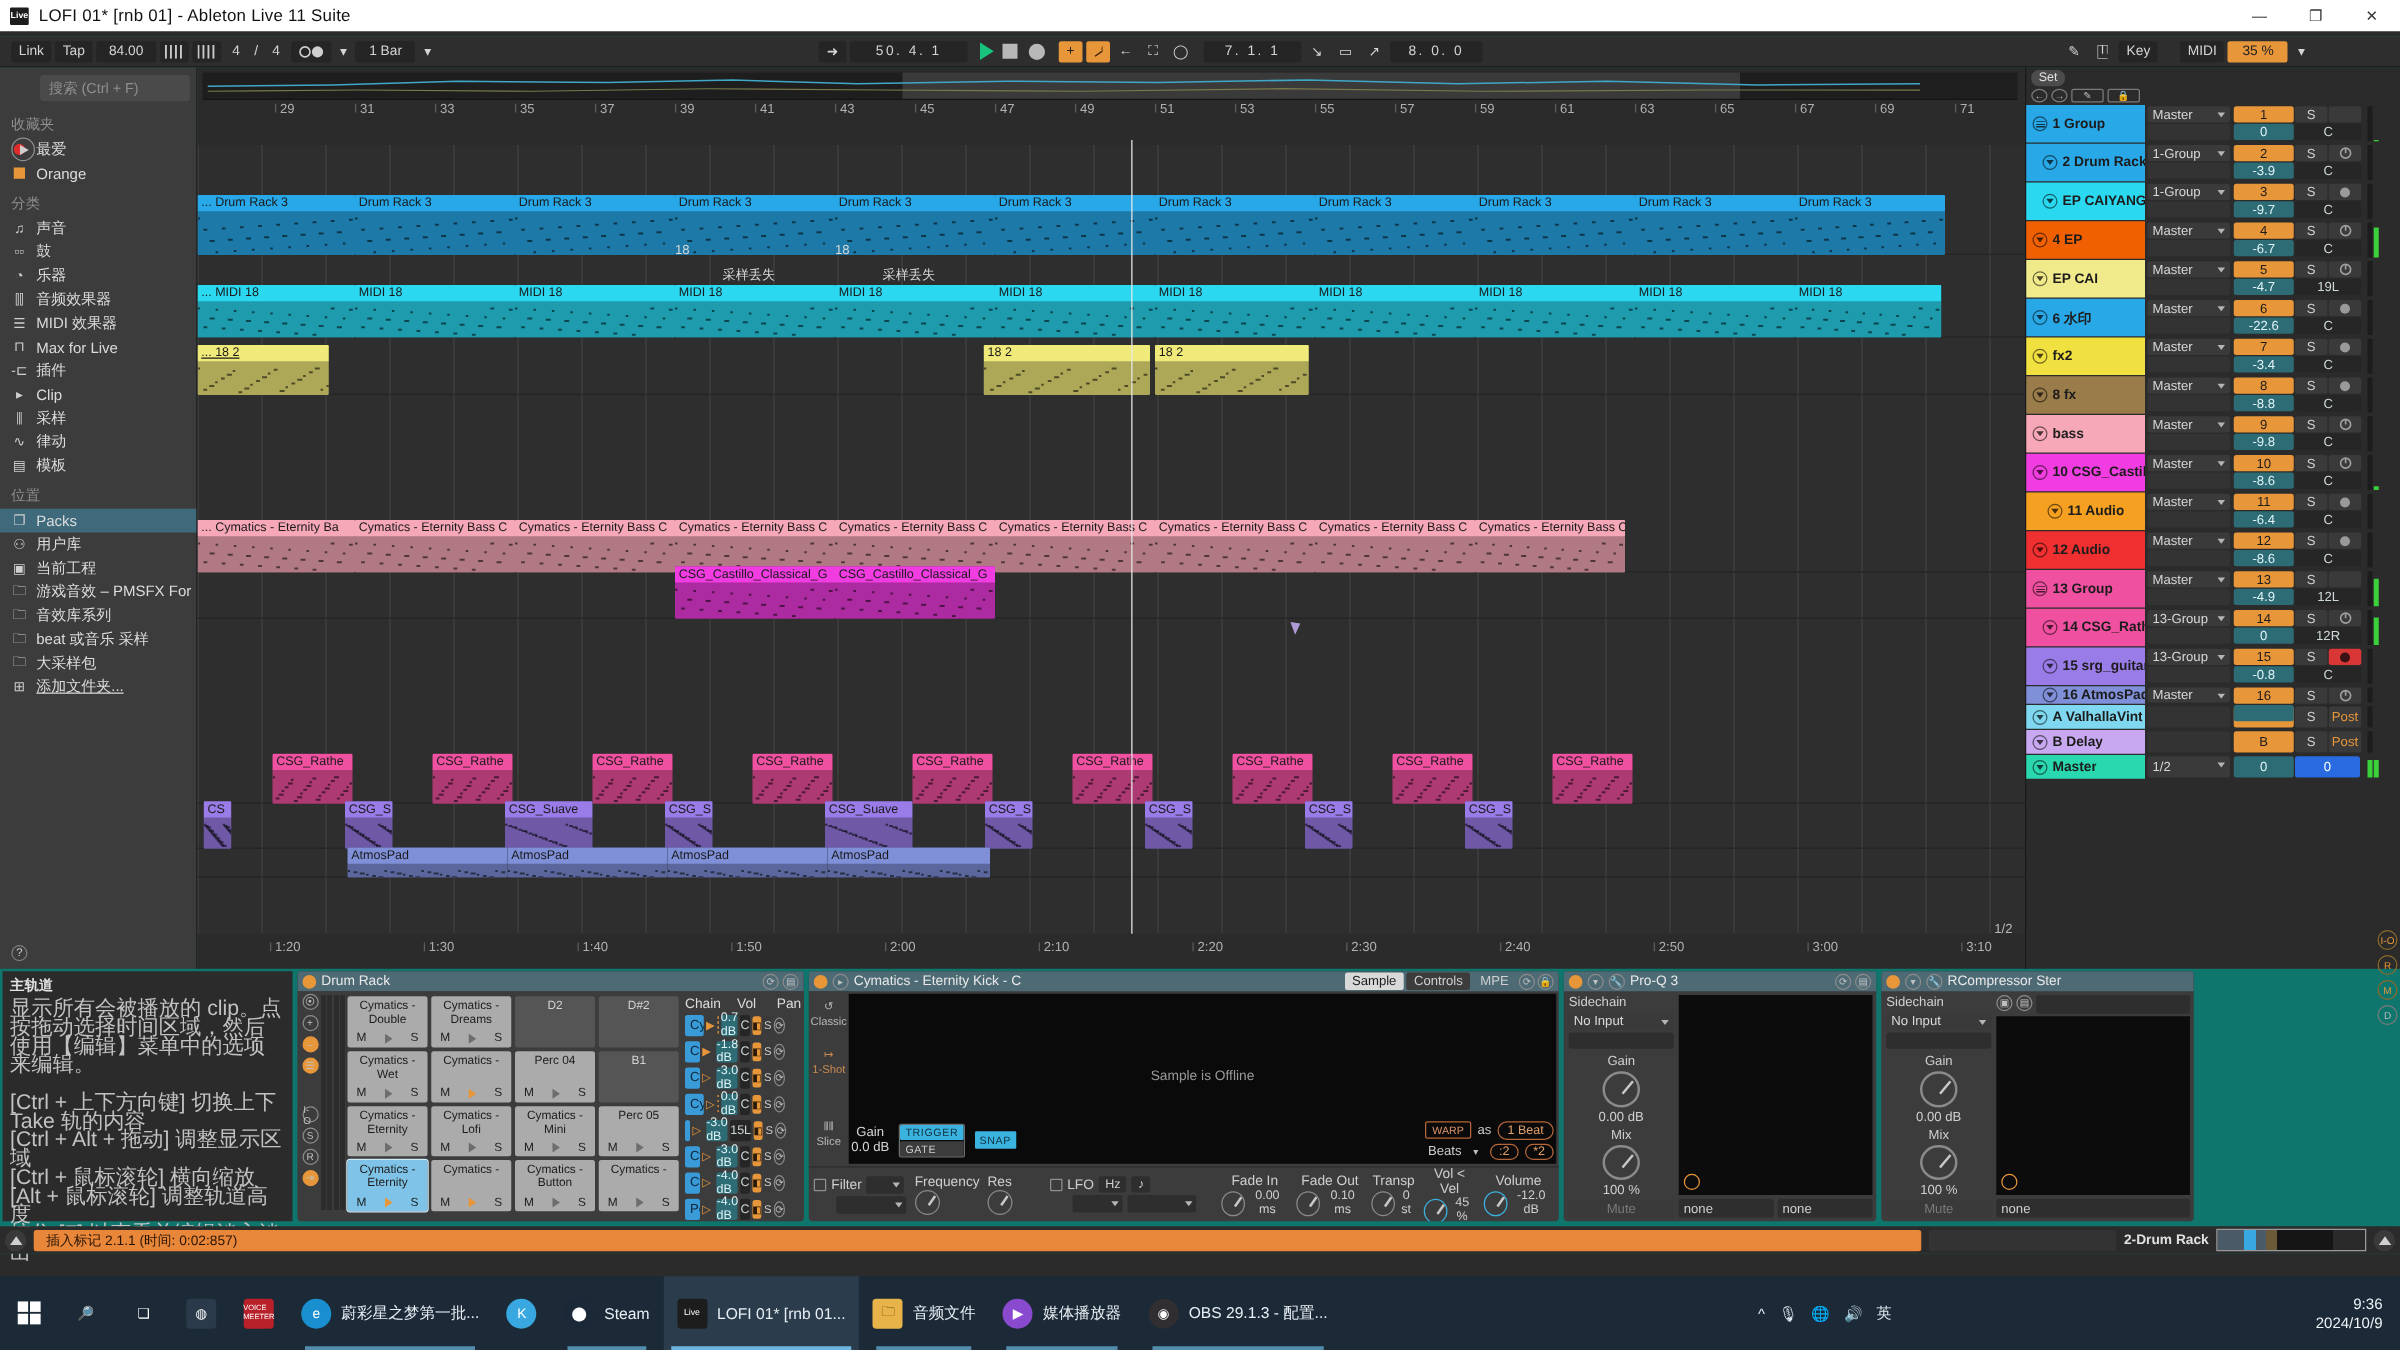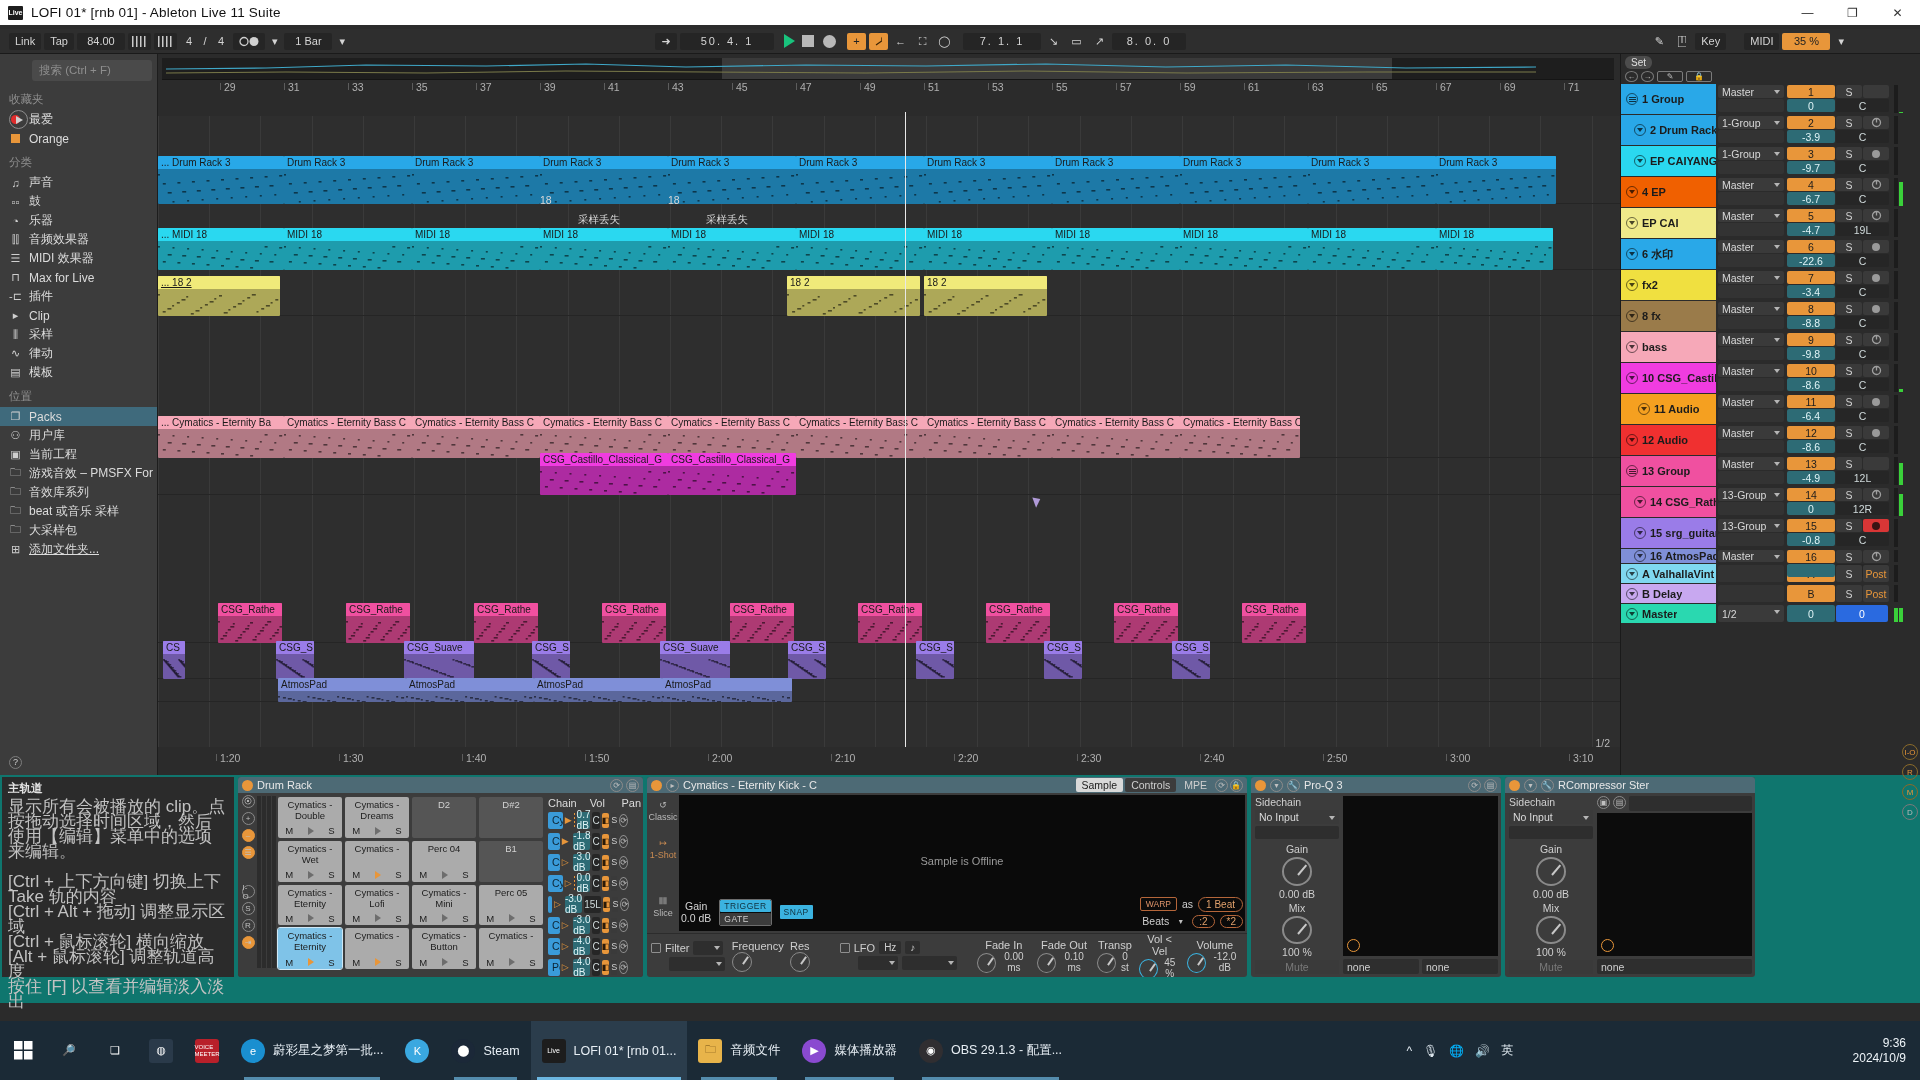--- a/index.html
+++ b/index.html
@@ -1118,21 +1118,21 @@
                     <rect x="90.0" y="18.0" width="4" height="1.6" fill="rgba(0,0,0,.55)"></rect>
                     <rect x="94.5" y="11.0" width="2" height="1.6" fill="rgba(0,0,0,.55)"></rect>
                     <rect x="99.0" y="4.0" width="3" height="1.6" fill="rgba(0,0,0,.55)"></rect>
                     <rect x="103.5" y="19.0" width="4" height="1.6" fill="rgba(0,0,0,.55)"></rect>
                     <rect x="108.0" y="12.0" width="2" height="1.6" fill="rgba(0,0,0,.55)"></rect>
                     <rect x="112.5" y="5.0" width="3" height="1.6" fill="rgba(0,0,0,.55)"></rect>
                   </svg></div>
               </div>
             </div>
             <div class="lane" style="top: 160px; height: 40px;">
-              <div class="clip" style="left: 0px; width: 122px; height: 40px; background: rgb(173, 168, 88); text-decoration: underline;">
+              <div class="clip" style="left: 0px; width: 105px; height: 40px; background: rgb(173, 168, 88); text-decoration: underline;">
                 <span class="cname" style="background: rgb(240, 234, 122);">... 18 2</span>
                 <div class="cbody"><svg width="122" height="26">
                     <rect x="0.0" y="4.0" width="2" height="1.6" fill="rgba(0,0,0,.55)"></rect>
                     <rect x="4.7" y="21.0" width="3" height="1.6" fill="rgba(0,0,0,.55)"></rect>
                     <rect x="9.4" y="18.0" width="4" height="1.6" fill="rgba(0,0,0,.55)"></rect>
                     <rect x="14.1" y="15.0" width="2" height="1.6" fill="rgba(0,0,0,.55)"></rect>
                     <rect x="18.8" y="12.0" width="3" height="1.6" fill="rgba(0,0,0,.55)"></rect>
                     <rect x="23.5" y="9.0" width="4" height="1.6" fill="rgba(0,0,0,.55)"></rect>
                     <rect x="28.2" y="6.0" width="2" height="1.6" fill="rgba(0,0,0,.55)"></rect>
                     <rect x="32.8" y="23.0" width="3" height="1.6" fill="rgba(0,0,0,.55)"></rect>
@@ -3228,20 +3228,32 @@
             </div>
             <div class="plug-screen" style="margin:0 0 3px 0">
               <div style="position:absolute;left:4px;bottom:4px;width:13px;height:13px;border-radius:50%;border:1.5px solid #e8963a"></div>
             </div>
             <div class="none-box">none</div>
           </div>
         </div>
       </div>
     </div>
 
+    <div class="statusbar">
+      <div class="sb-tri">
+          <i></i>
+        </div>
+      <div class="status-msg">插入标记 2.1.1 (时间:  0:02:857)</div>
+      <div class="sb-box"></div>
+      <div class="sb-lbl">2-Drum Rack</div>
+      <div class="sb-mini" style="background:linear-gradient(90deg,#4a5a66 0 18%,#3aa8e0 18% 26%,#4a5a66 26% 33%,#6a5a3a 33% 40%,#151515 40% 78%,#2a2a2a 78% 100%)"></div>
+      <div class="sb-tri">
+          <i></i>
+        </div>
+    </div>
   </div>
 
   <div class="taskbar">
     <div class="tk">
       <span class="tk-ic">
         <svg width="19" height="19">
             <g fill="#fff">
               <rect x="0" y="0" width="8.5" height="8.5"></rect>
               <rect x="10" y="0" width="8.5" height="8.5"></rect>
               <rect x="0" y="10" width="8.5" height="8.5"></rect>

